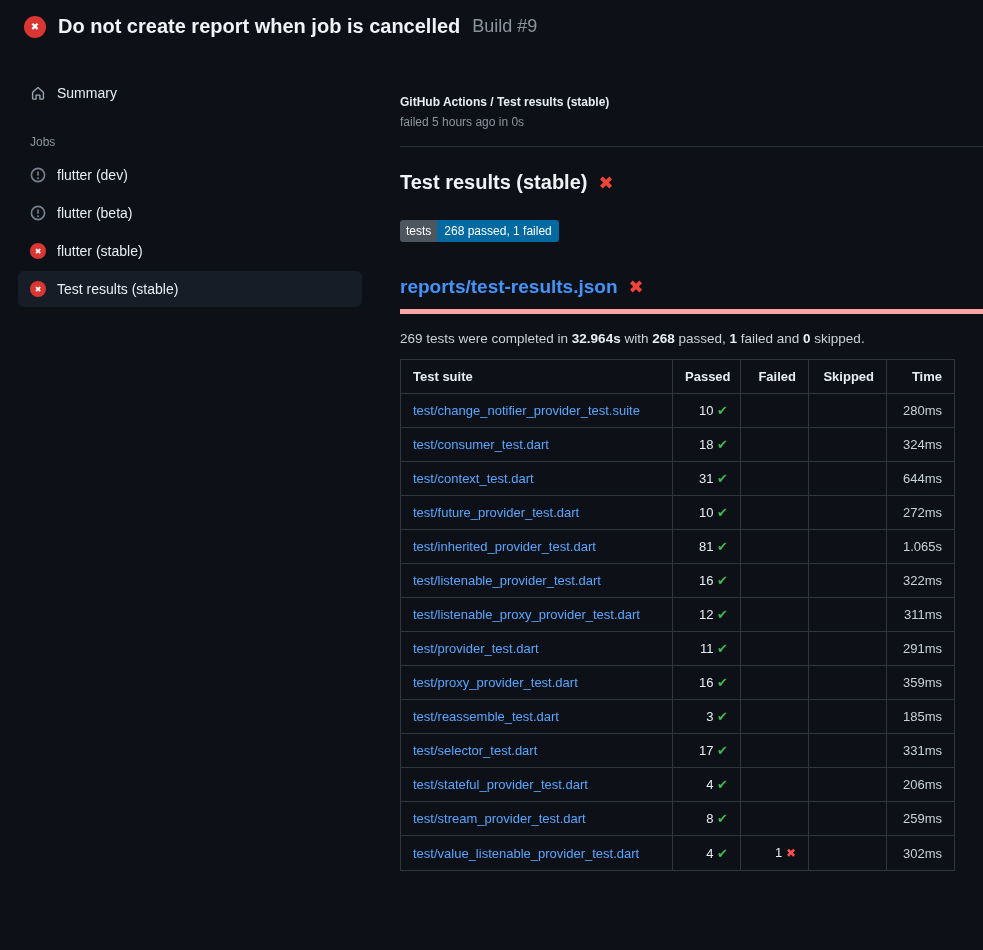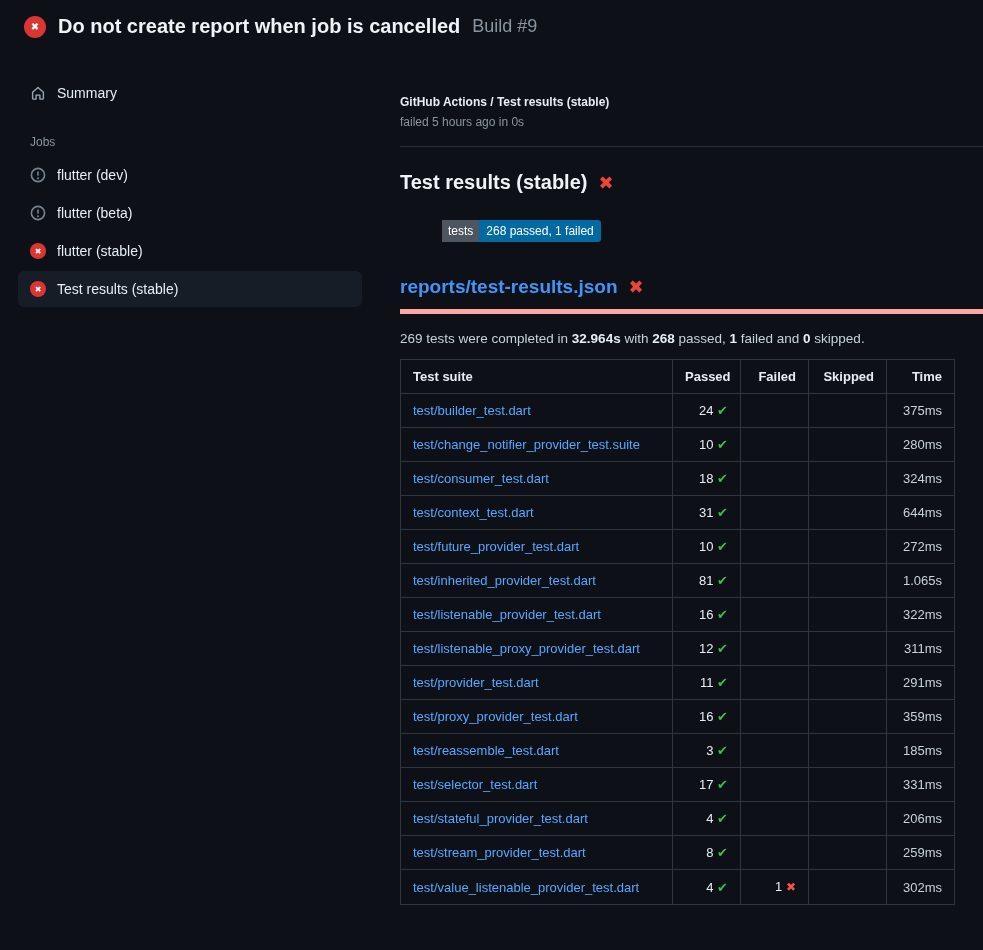--- a/index.html
+++ b/index.html
@@ -48,21 +48,21 @@
     font-size: 20px; font-weight: 700; color: #f0f3f6;
   }
   .big-x {
     color: #f04438; font-family: "DejaVu Sans", sans-serif;
     font-size: 18px; font-weight: bold; line-height: 1;
   }
   .badge {
     margin-top: 26px; display: inline-flex; font-size: 12px; line-height: 1;
     border-radius: 3px; overflow: hidden; color: #ffffff;
   }
-  .badge-label { background: #4d555e; padding: 5px 6px; margin-left: 42px; }
+  .badge-label { background: #4d555e; padding: 5px 6px; }
   .badge-value { background: #0369a1; padding: 5px 7px; }
   .report-heading {
     margin: 34px 0 0 0; padding-bottom: 11px;
     border-bottom: 5px solid #fca5a5;
     display: flex; align-items: center; gap: 11px;
     font-size: 19px; font-weight: 700;
   }
   .report-link { color: #4493f8; text-decoration: none; }
   .summary-line { margin: 17px 0 13px 0; font-size: 13.5px; color: #c9d1d9; }
   .summary-line b { color: #e6edf3; }
@@ -169,27 +169,20 @@
         <tr>
             <th class="suite">Test suite</th>
             <th class="num">Passed</th>
             <th class="num">Failed</th>
             <th class="num">Skipped</th>
             <th class="num">Time</th>
           </tr>
       </thead>
       <tbody>
           <tr>
-            <td class="suite"><a class="suite-link" href="#">test/builder_test.dart</a></td>
-            <td class="num">24 <span class="check">✔</span></td>
-            <td class="num"></td>
-            <td class="num"></td>
-            <td class="num time">375ms</td>
-          </tr>
-          <tr>
             <td class="suite"><a class="suite-link" href="#">test/change_notifier_provider_test.suite</a></td>
             <td class="num">10 <span class="check">✔</span></td>
             <td class="num"></td>
             <td class="num"></td>
             <td class="num time">280ms</td>
           </tr>
           <tr>
             <td class="suite"><a class="suite-link" href="#">test/consumer_test.dart</a></td>
             <td class="num">18 <span class="check">✔</span></td>
             <td class="num"></td>

